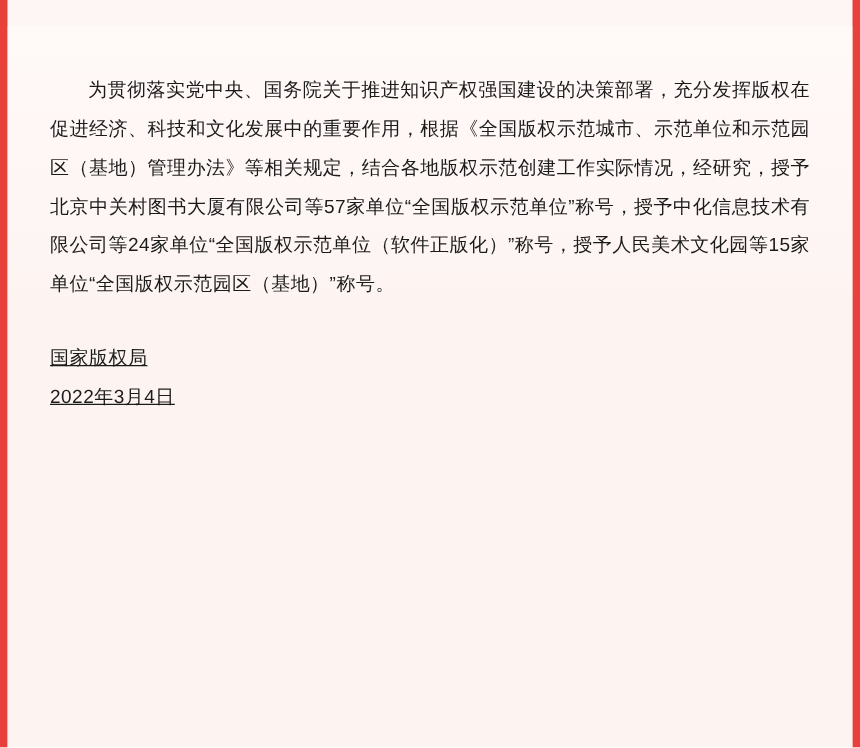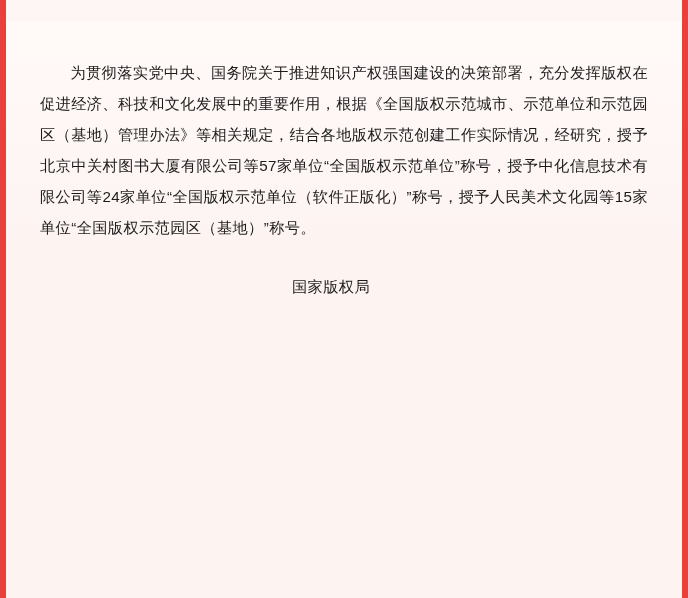--- a/index.html
+++ b/index.html
@@ -44,36 +44,38 @@
   .para {
     margin: 0 0 14px 0;
     text-indent: 2em;
     white-space: normal;
   }
   .para:last-of-type {
     margin-bottom: 0;
   }
   .signature {
     margin-top: 28px;
-    text-align: center;
+    text-align: left;
     padding-right: 26px;
     color: #1b1b1b;
     font-size: 15.2px;
     line-height: 31px;
     letter-spacing: 0.4px;
+    text-decoration: underline;
   }
   .signature div {
     white-space: nowrap;
   }
 </style>
 </head>
 <body>
 
 <div class="page">
   <div class="page-inner">
     <div class="doc-body">
       <p class="para">为贯彻落实党中央、国务院关于推进知识产权强国建设的决策部署，充分发挥版权在促进经济、科技和文化发展中的重要作用，根据《全国版权示范城市、示范单位和示范园区（基地）管理办法》等相关规定，结合各地版权示范创建工作实际情况，经研究，授予北京中关村图书大厦有限公司等57家单位“全国版权示范单位”称号，授予中化信息技术有限公司等24家单位“全国版权示范单位（软件正版化）”称号，授予人民美术文化园等15家单位“全国版权示范园区（基地）”称号。</p>
     </div>
     <div class="signature">
       <div>国家版权局</div>
+      <div>2022年3月4日</div>
     </div>
   </div>
 </div>
 
 </body></html>

